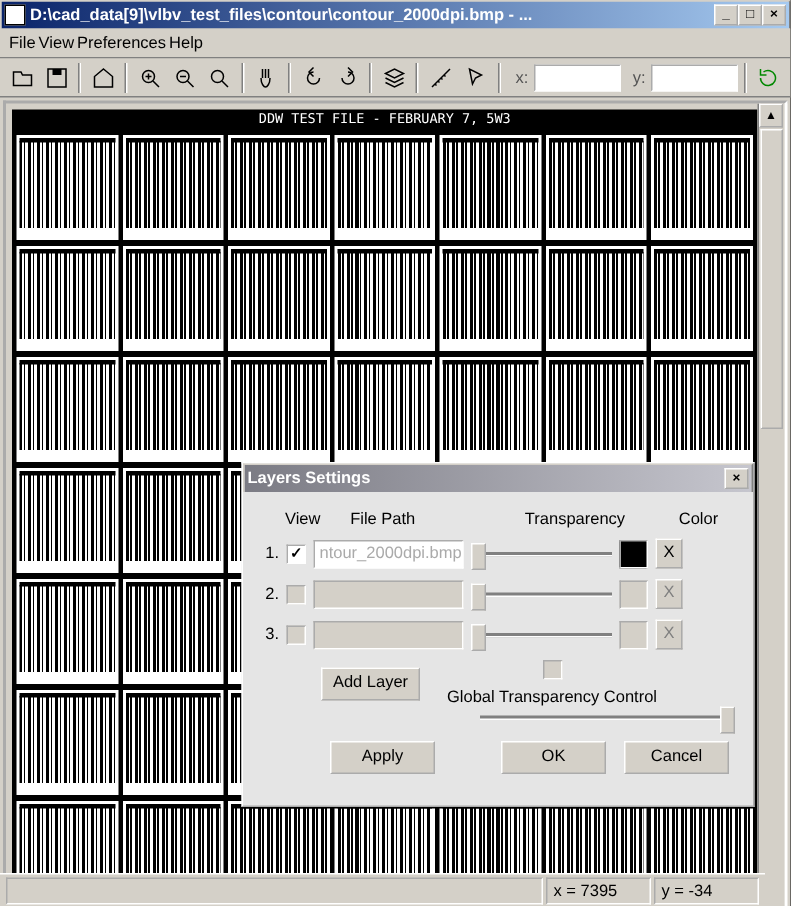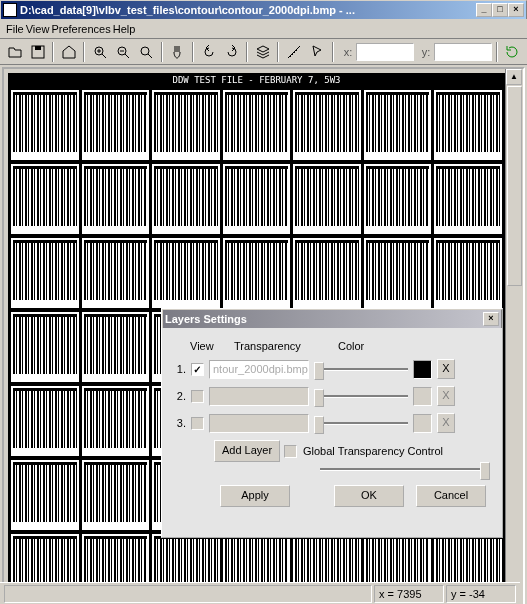--- a/index.html
+++ b/index.html
@@ -32,21 +32,21 @@
 .barcode { height: 70px; background: #fff; position: relative; overflow: hidden; }
 .barcode::before { content: ""; position: absolute; inset: 4px 2px 8px 2px; background: repeating-linear-gradient(to right, #000 0, #000 2px, #fff 2px, #fff 3px, #000 3px, #000 4px, #fff 4px, #fff 6px); }
 .barcode::after { content: ""; position: absolute; top: 2px; left: 2px; right: 2px; height: 3px; background: #000; }
 .scroll-v { position: absolute; right: 0; top: 0; bottom: 18px; width: 18px; background: #d4d0c8; border-left: 1px solid #808080; }
 .scroll-h { position: absolute; left: 0; right: 18px; bottom: 0; height: 18px; background: #d4d0c8; border-top: 1px solid #808080; }
 .scroll-corner { position: absolute; right: 0; bottom: 0; width: 18px; height: 18px; background: #d4d0c8; }
 .scroll-btn { width: 16px; height: 16px; background: #d4d0c8; border: 1px outset #fff; position: absolute; font-size: 8px; text-align: center; line-height: 14px; }
 .scroll-thumb { position: absolute; background: #d4d0c8; border: 1px outset #fff; }
 
 
-.statusbar { position: absolute; bottom: 0; left: 0; right: 7px; height: 22px; background: #d4d0c8; display: flex; align-items: center; padding: 0 4px; gap: 2px; border-top: 1px solid #fff; }
+.statusbar { position: absolute; bottom: 0; left: 0; right: 17px; height: 22px; background: #d4d0c8; display: flex; align-items: center; padding: 0 4px; gap: 2px; border-top: 1px solid #fff; }
 .status-pane { height: 18px; border: 1px inset #fff; padding: 1px 4px; background: #d4d0c8; display: flex; align-items: center; }
 .status-pane.main { flex: 1; }
 
 
 .dialog { position: absolute; left: 161px; top: 308px; width: 342px; height: 230px; background: #e5e5e5; border: 1px outset #fff; box-shadow: 1px 1px 0 #000; }
 .dialog .titlebar { background: linear-gradient(to right, #7b7b84, #c6c6ce); }
 .dialog-body { padding: 12px 10px 8px 10px; }
 .dlg-headers { display: flex; margin-bottom: 6px; }
 .dlg-headers span { font-size: 11px; }
 .h-view { width: 44px; margin-left: 18px; }
@@ -63,21 +63,21 @@
 .slider-wrap { width: 94px; display: flex; align-items: center; }
 .slider-track { flex: 1; height: 3px; background: #808080; border-bottom: 1px solid #fff; position: relative; }
 .slider-thumb { position: absolute; left: 0; top: -6px; width: 10px; height: 18px; background: #d4d0c8; border: 1px outset #fff; }
 .color-box { width: 19px; height: 19px; border: 1px inset #fff; background: #000; }
 .color-box.disabled { background: #d4d0c8; }
 .xbtn { width: 18px; height: 20px; border: 1px outset #fff; background: #d4d0c8; text-align: center; line-height: 17px; }
 .xbtn.disabled { color: #808080; }
 
 .addlayer-row { display: flex; margin-top: 6px; align-items: center; }
 .add-btn { width: 66px; height: 22px; border: 1px outset #fff; background: #d4d0c8; text-align: center; line-height: 19px; margin-left: 42px; }
-.gtc-wrap { display: flex; align-items: center; gap: 6px; margin-left: 4px; }
+.gtc-wrap { display: flex; align-items: center; gap: 6px; margin-left: 18px; flex-direction: column; }
 .gtc-slider { margin-left: 148px; width: 170px; margin-top: 6px; }
 
 .dlg-buttons { display: flex; justify-content: flex-end; gap: 12px; margin-top: 14px; padding: 0 6px; }
 .dlg-btn { width: 70px; height: 22px; border: 1px outset #fff; background: #d4d0c8; text-align: center; line-height: 19px; }
 .dlg-btn.apply { margin-right: auto; margin-left: 42px; }
 </style>
 </head>
 <body>
 
 <div class="titlebar">
@@ -258,20 +258,21 @@
 <div class="dialog">
   <div class="titlebar">
     <div class="titlebar-text">Layers Settings</div>
     <div class="titlebar-btns">
       <div class="titlebar-btn">×</div>
     </div>
   </div>
   <div class="dialog-body">
     <div class="dlg-headers">
       <span class="h-view">View</span>
+      <span class="h-path">File Path</span>
       <span class="h-trans">Transparency</span>
       <span class="h-color">Color</span>
     </div>
 
     <div class="dlg-row">
       <span class="row-num">1.</span>
       <div class="chk">✓</div>
       <div class="path-input">ntour_2000dpi.bmp</div>
       <div class="slider-wrap">
           <div class="slider-track">

